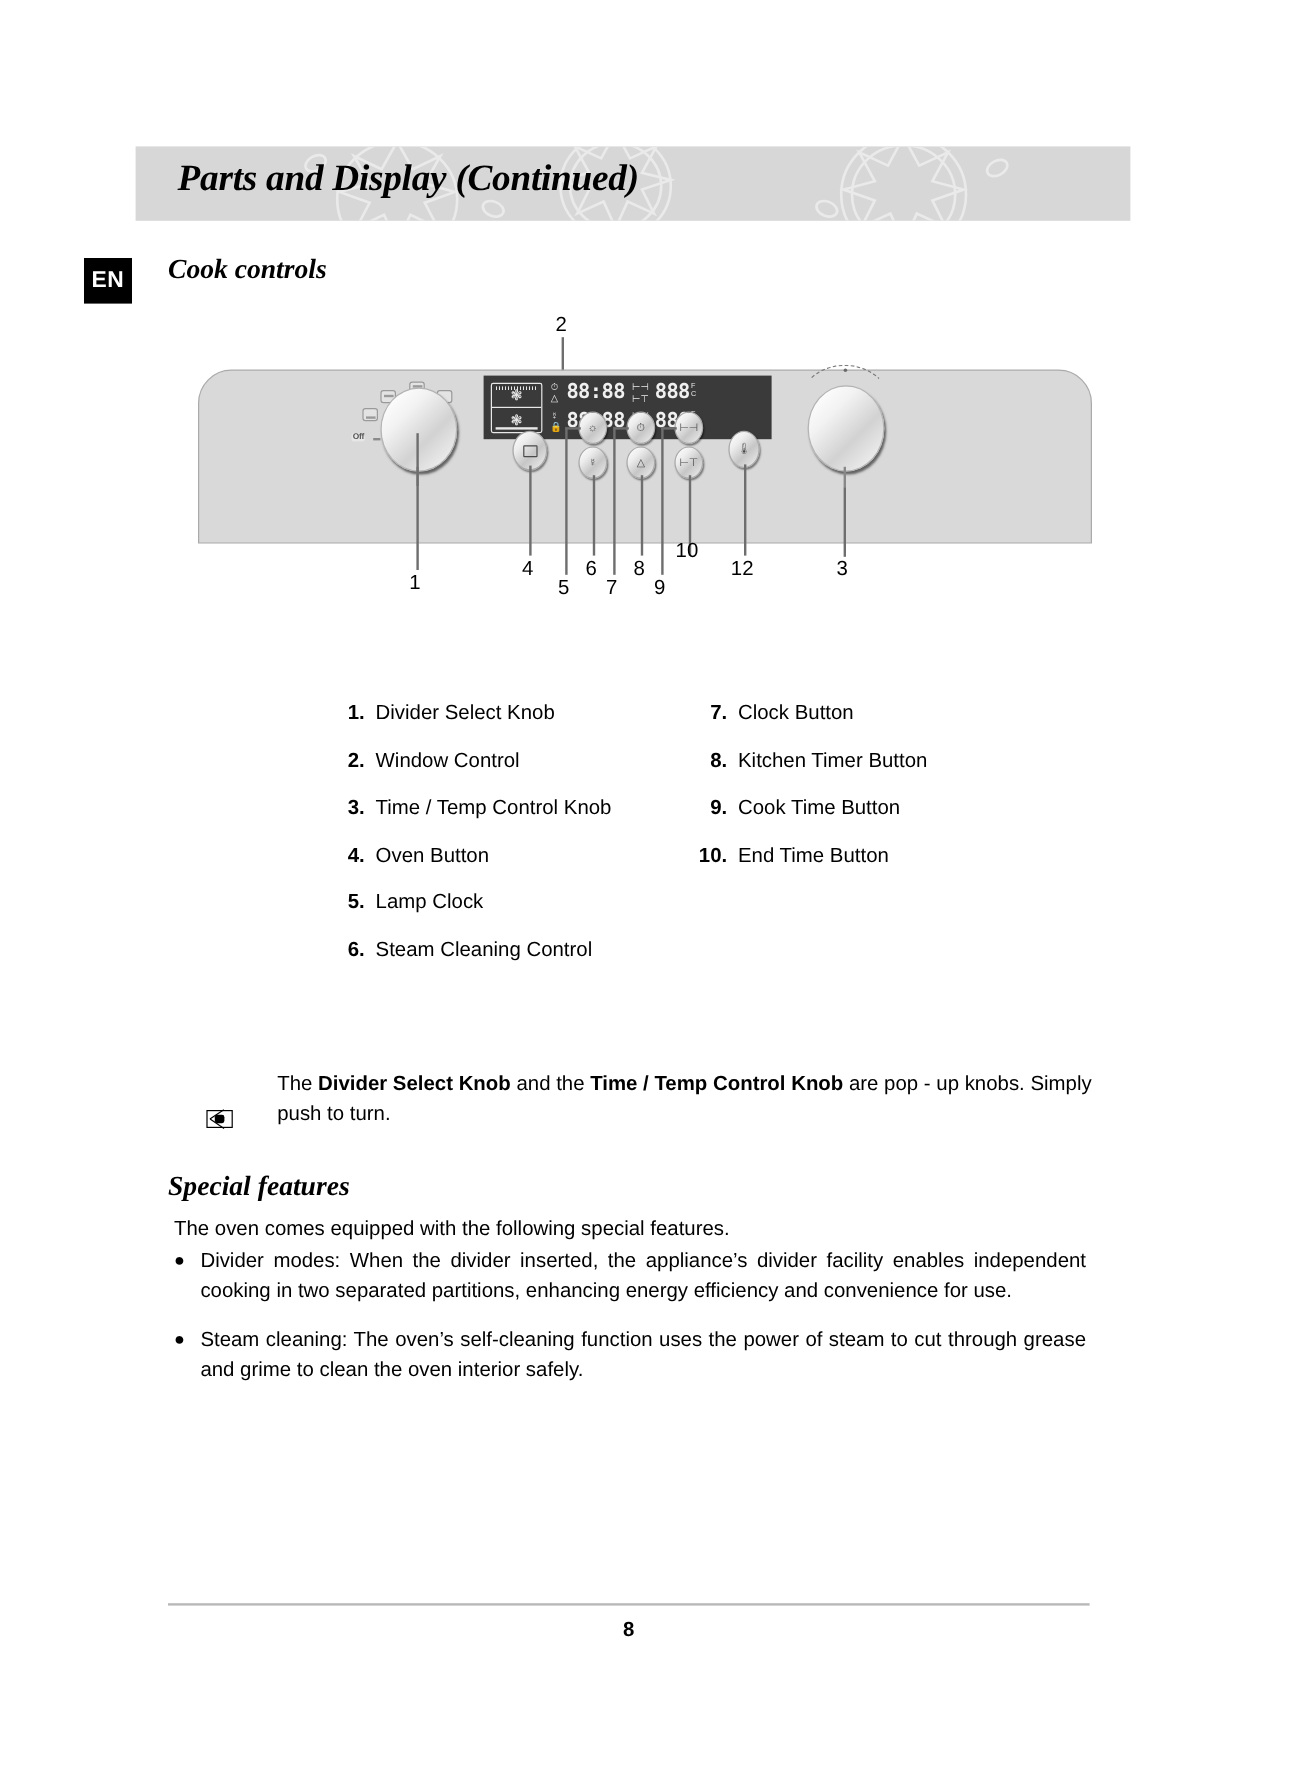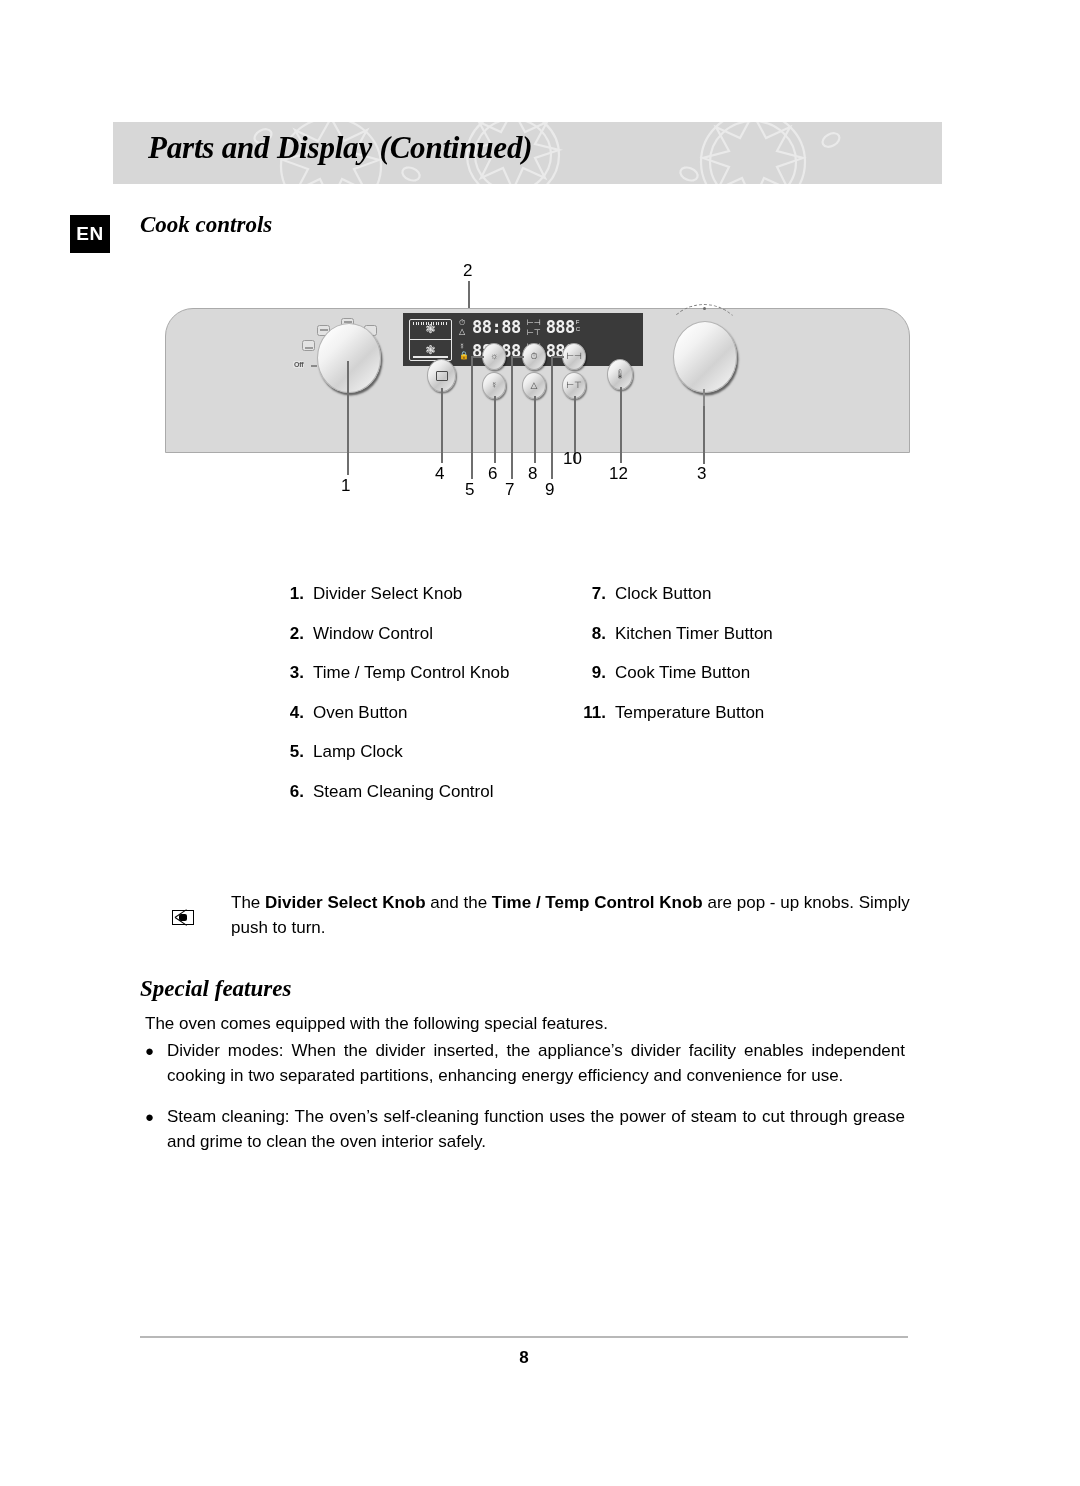--- a/index.html
+++ b/index.html
@@ -343,21 +343,21 @@
   }
   .part-label { white-space: nowrap; }
 
   
   .note {
     position: absolute;
     left: 172px;
     top: 890px;
     width: 740px;
     display: flex;
-    align-items: center;
+    align-items: flex-end;
   }
   .note-icon {
     width: 22px; height: 15px;
     border: 1.5px solid #000;
     position: relative;
     flex: none;
     margin-top: 5px;
     box-sizing: border-box;
     background: #fff;
   }
@@ -633,22 +633,22 @@
     </div>
     <div class="part-item">
       <span class="part-num">8.</span>
       <span class="part-label">Kitchen Timer Button</span>
     </div>
     <div class="part-item">
       <span class="part-num">9.</span>
       <span class="part-label">Cook Time Button</span>
     </div>
     <div class="part-item">
-      <span class="part-num">11.</span>
-      <span class="part-label">Temperature Button</span>
+      <span class="part-num">10.</span>
+      <span class="part-label">End Time Button</span>
     </div>
   </div>
 </div>
 
 <div class="note">
   <div class="note-icon">
       <span class="dot"></span>
     </div>
   <div class="note-text"><span>The </span><b>Divider Select Knob</b><span> and the </span><b>Time / Temp Control Knob</b><span> are pop - up knobs. Simply push to turn.</span></div>
 </div>

